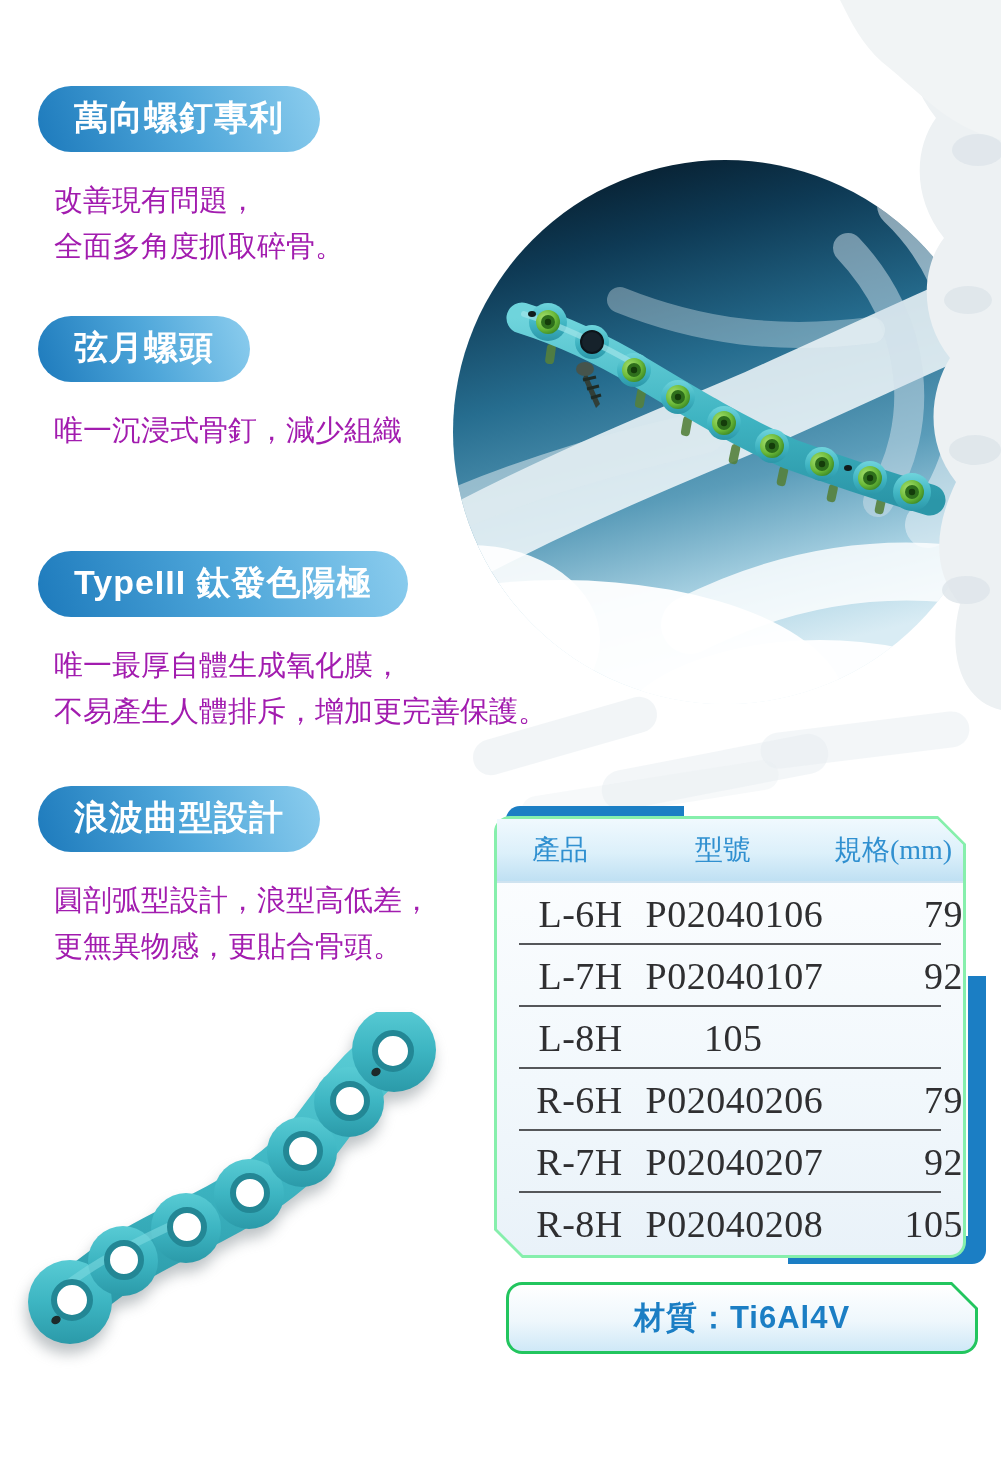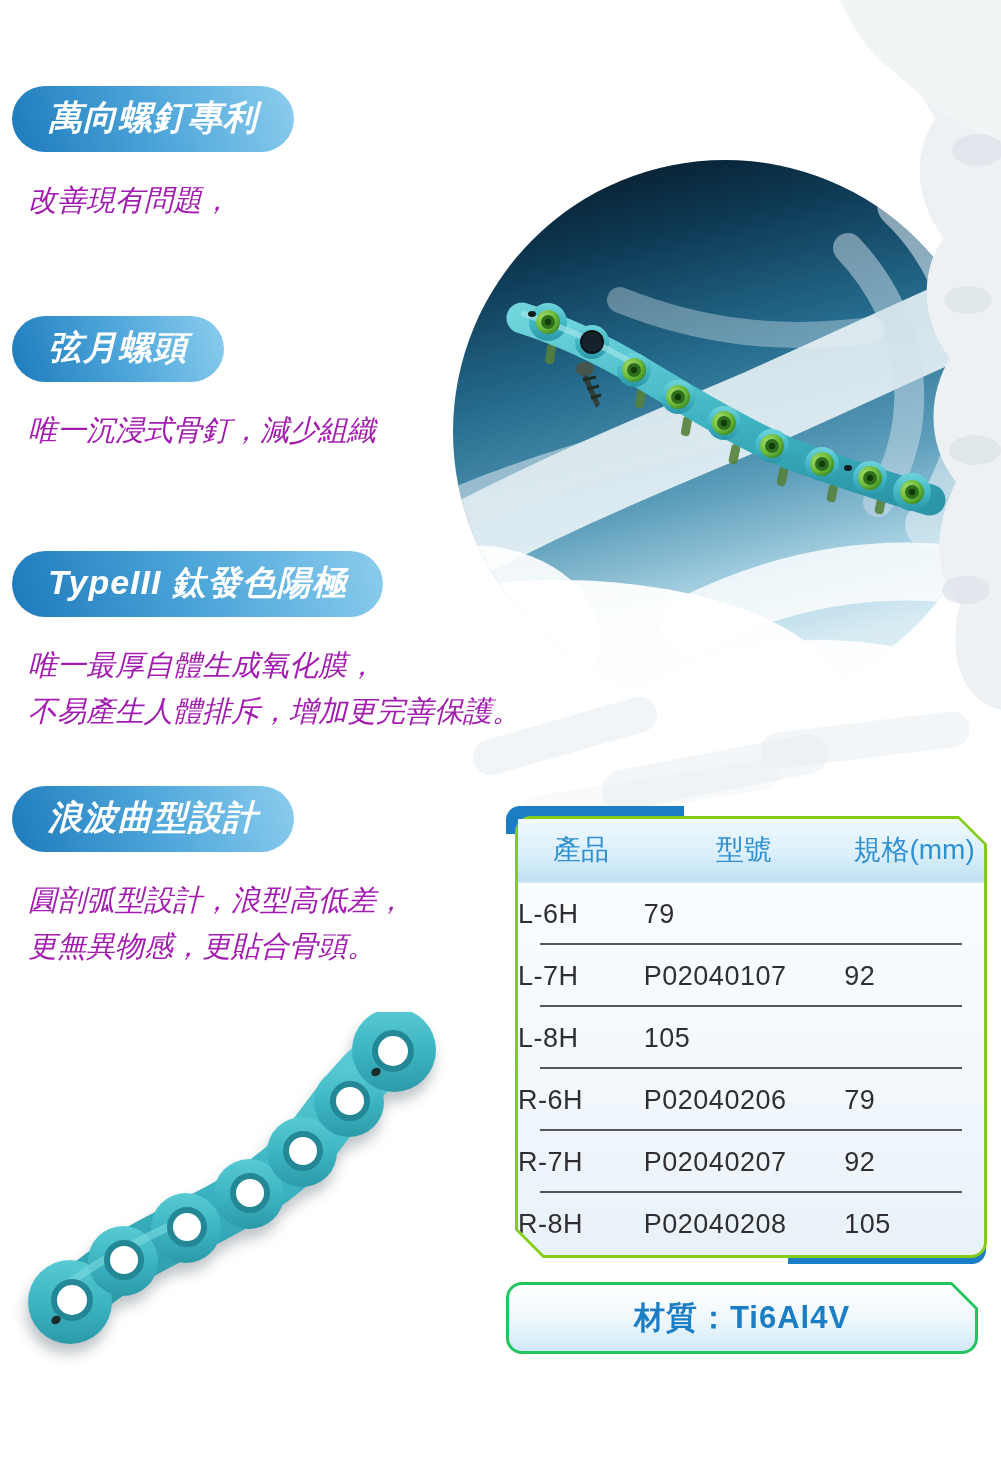--- a/index.html
+++ b/index.html
@@ -4,21 +4,21 @@
 <style>
   * { margin:0; padding:0; box-sizing:border-box; }
   html,body { background:#ffffff; }
   body { font-family:"Liberation Sans","DejaVu Sans",sans-serif; }
   .page { position:relative; width:1001px; height:1458px; background:#ffffff; overflow:hidden; }
 
   
   .hero-svg { position:absolute; left:0; top:0; width:1001px; height:830px; }
 
   
-  .feature { position:absolute; left:12px;font-style:italic; }
+  .feature { position:absolute; left:38px; }
   .badge {
     display:inline-block;
     padding:9px 36px 11px 36px;
     border-radius:34px;
     background:linear-gradient(250deg,#8ccdee 0%,#4fa7da 48%,#1d7abc 100%);
     color:#ffffff; font-size:34px; font-weight:800; letter-spacing:1px;
     white-space:nowrap;
   }
   .feature-text {
     margin:26px 0 0 16px;
@@ -30,43 +30,44 @@
   .f3 { top:551px; }
   .f4 { top:786px; }
 
   
   .accent { position:absolute; background:#1b7ec4; z-index:1; }
   .accent-tab    { left:506px; top:806px; width:178px; height:28px; border-radius:14px 0 0 0; }
   .accent-right  { left:968px; top:976px; width:18px; height:282px; border-radius:0 0 10px 0; }
   .accent-bottom { left:788px; top:1236px; width:198px; height:28px; border-radius:0 0 14px 0; }
 
   .tframe {
-    position:absolute; left:515px; top:816px; width:472px; height:442px; z-index:2;
-    background:#84cc16; border-radius:16px;
+    position:absolute; left:494px; top:816px; width:472px; height:442px; z-index:2;
+    background:#86efac; border-radius:16px;
     clip-path:polygon(0 0, calc(100% - 28px) 0, 100% 28px, 100% 100%, 28px 100%, 0 calc(100% - 28px));
+    font-family:Liberation Serif, serif;
   }
   .tcard {
     position:absolute; left:3px; top:3px; right:3px; bottom:3px;
     background:linear-gradient(180deg,#fdfeff 0%,#f2f8fc 60%,#e9f2f9 100%);
     border-radius:13px;
     clip-path:polygon(0 0, calc(100% - 26px) 0, 100% 26px, 100% 100%, 26px 100%, 0 calc(100% - 26px));
     display:flex; flex-direction:column;
   }
   .thead {
     height:64px; display:flex; align-items:center;
     background:linear-gradient(180deg,#f0f9fe 0%,#dcf0fa 55%,#bfe0f3 100%);
     border-bottom:2px solid #cfe3f0;
   }
   .thead .th { color:#3090d0; font-size:28px; font-weight:500; text-align:center; }
   .tbody { flex:1; display:flex; flex-direction:column; }
   .trow { flex:1; display:flex; align-items:center; position:relative; }
   .trow:not(:last-child)::after {
     content:""; position:absolute; left:22px; right:22px; bottom:0; height:2px; background:#55575a;
   }
-  .trow .td { color:#2f2f31; font-size:27px; text-align:left; letter-spacing:0.5px; }
+  .trow .td { color:#2f2f31; font-size:38px; text-align:right; letter-spacing:0.5px; }
   .c1 { width:27%; } .c2 { width:43%; } .c3 { width:30%; }
 
   
   .mframe {
     position:absolute; left:506px; top:1282px; width:472px; height:72px; z-index:2;
     background:#22c55e; border-radius:16px;
     clip-path:polygon(0 0, calc(100% - 26px) 0, 100% 26px, 100% 100%, 0 100%);
   }
   .mcard {
     position:absolute; left:3px; top:3px; right:3px; bottom:3px;
@@ -211,20 +212,21 @@
       <rect x="600" y="752" width="230" height="40" rx="20" transform="rotate(-11 715 772)" opacity="0.5"></rect>
       <rect x="760" y="722" width="210" height="36" rx="18" transform="rotate(-7 865 740)" opacity="0.5"></rect>
       <rect x="520" y="778" width="260" height="30" rx="15" transform="rotate(-9 650 793)" opacity="0.35"></rect>
     </g>
   </svg>
 
   <div class="feature f1">
     <div class="badge">萬向螺釘專利</div>
     <div class="feature-text">
       <div>改善現有問題，</div>
+      <div>全面多角度抓取碎骨。</div>
     </div>
   </div>
 
   <div class="feature f2">
     <div class="badge">弦月螺頭</div>
     <div class="feature-text">
       <div>唯一沉浸式骨釘，減少組織</div>
     </div>
   </div>
 
@@ -251,20 +253,21 @@
   <div class="tframe">
     <div class="tcard">
       <div class="thead">
         <div class="th c1">產品</div>
         <div class="th c2">型號</div>
         <div class="th c3">規格(mm)</div>
       </div>
       <div class="tbody">
         <div class="trow">
           <div class="td c1">L-6H</div>
+          <div class="td c2">P02040106</div>
           <div class="td c3">79</div>
         </div>
         <div class="trow">
           <div class="td c1">L-7H</div>
           <div class="td c2">P02040107</div>
           <div class="td c3">92</div>
         </div>
         <div class="trow">
           <div class="td c1">L-8H</div>
           <div class="td c3">105</div>

